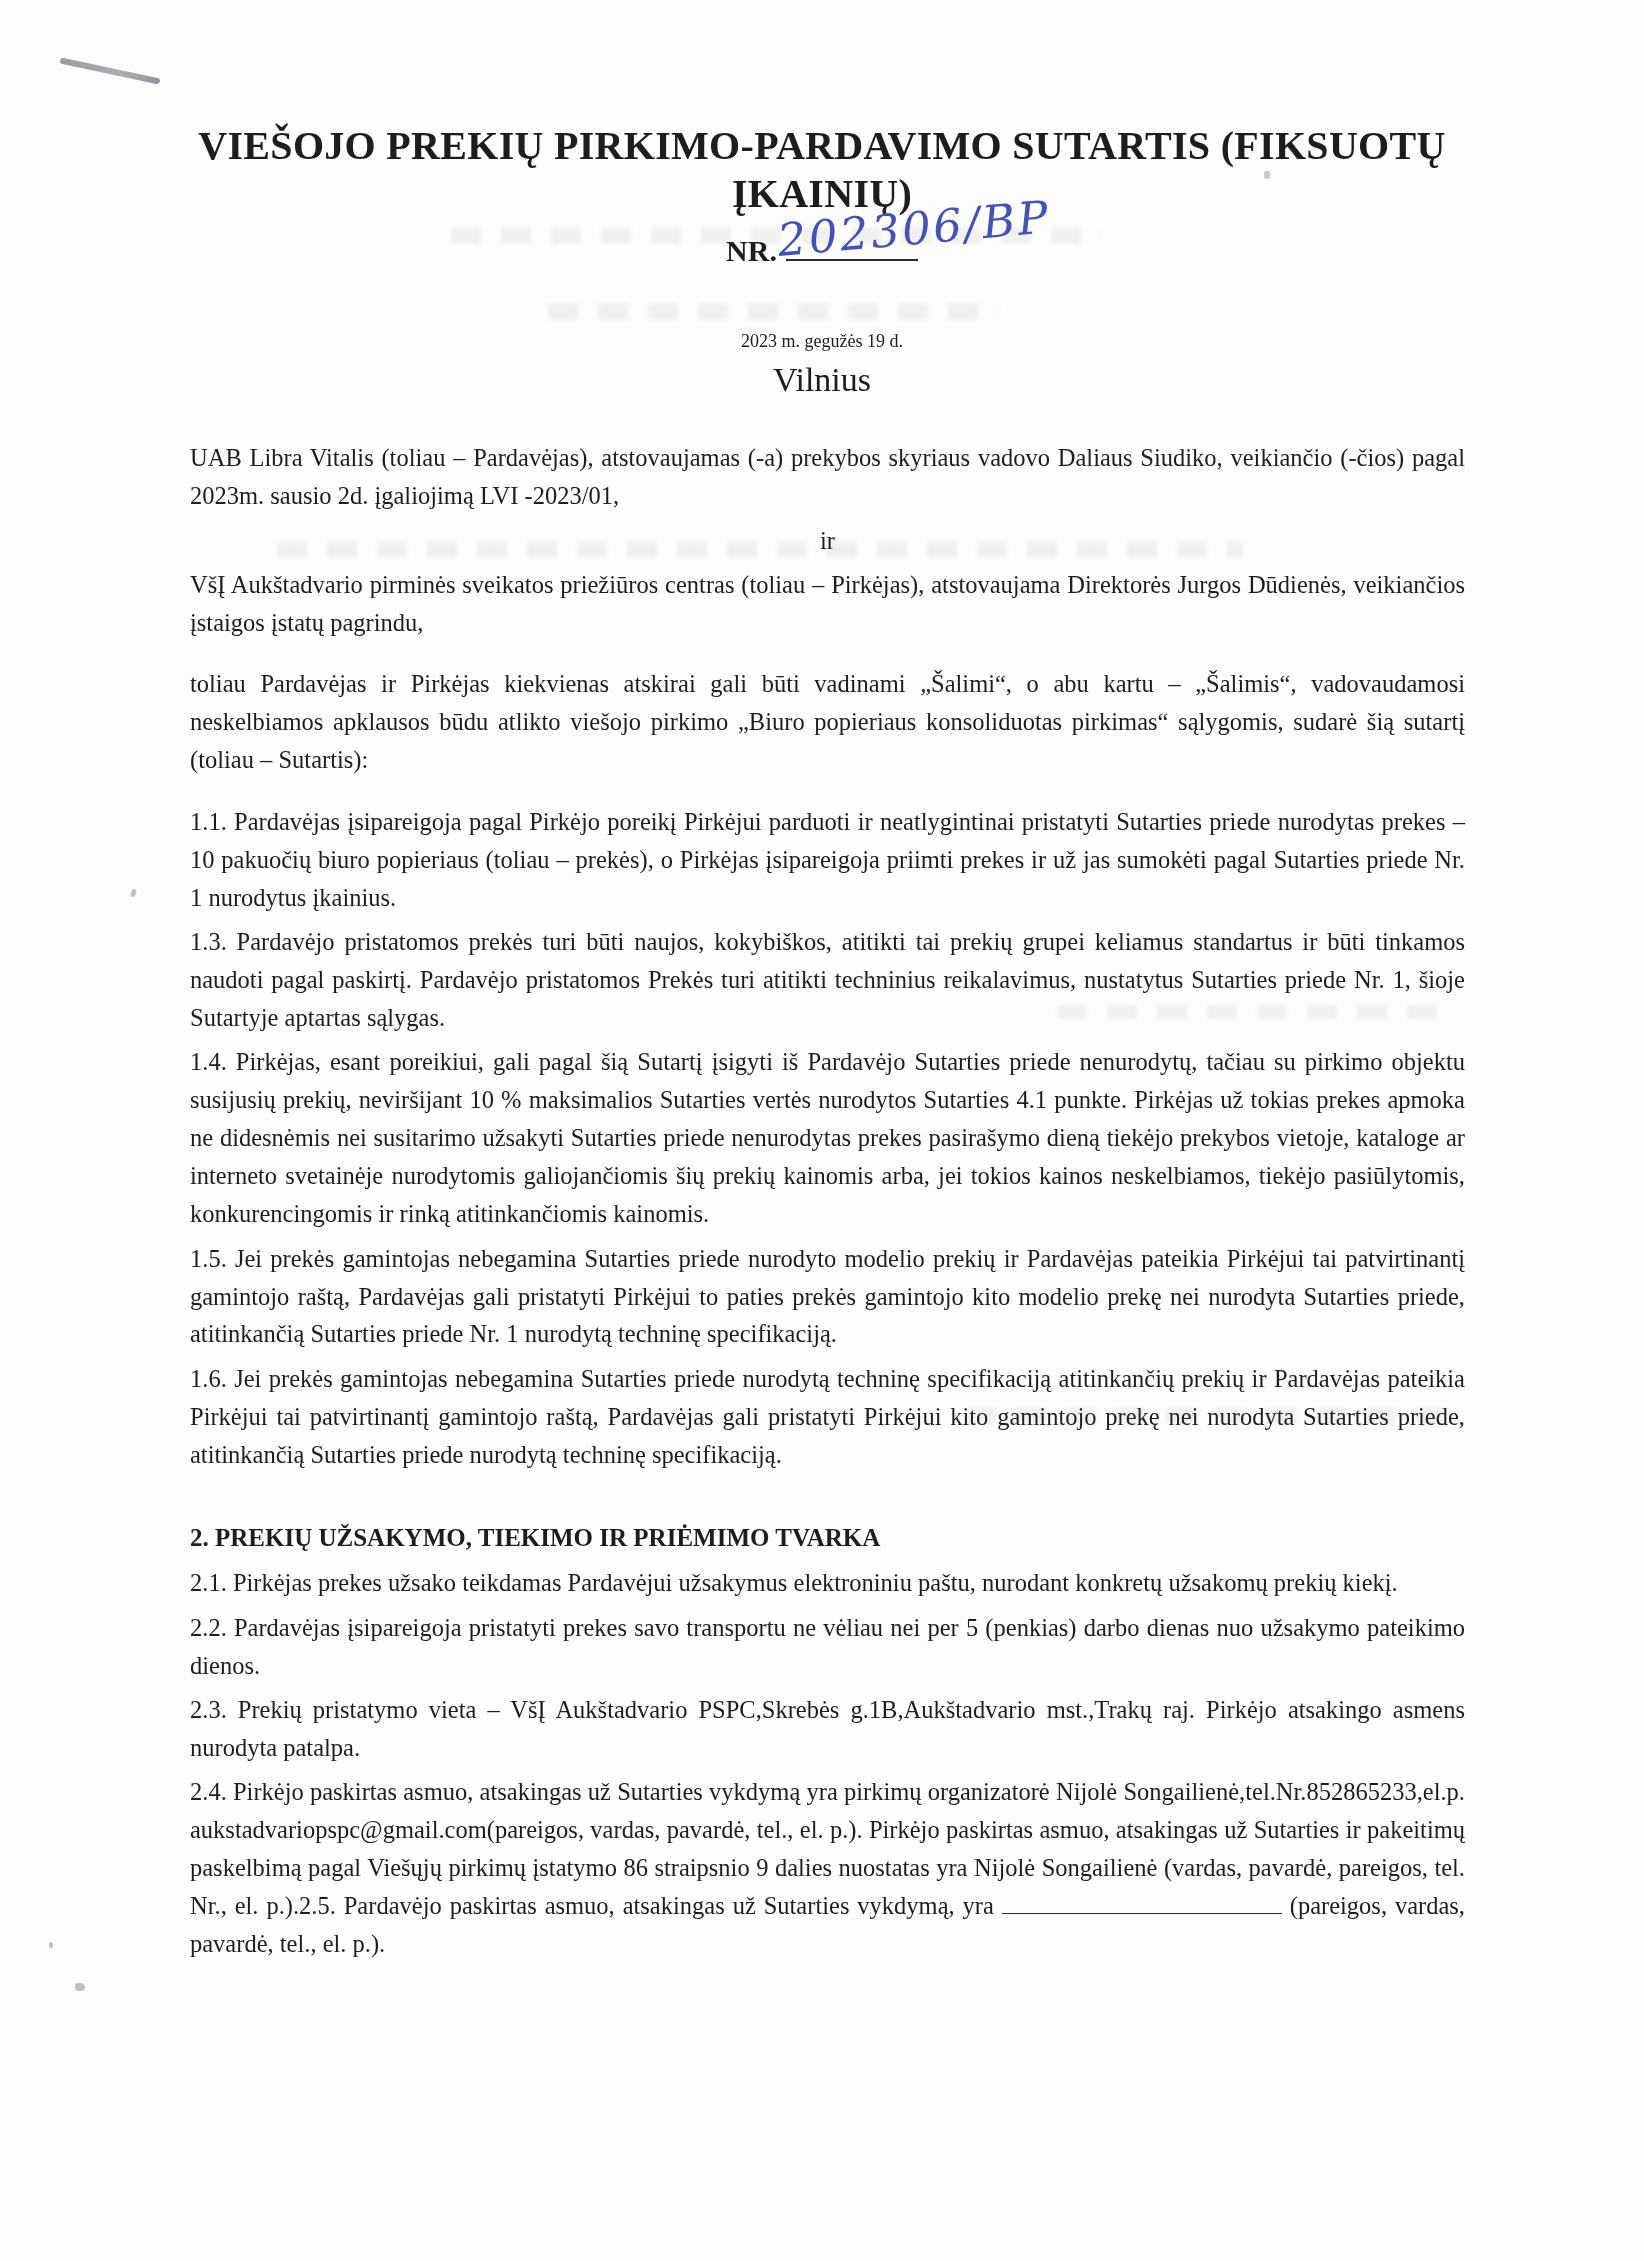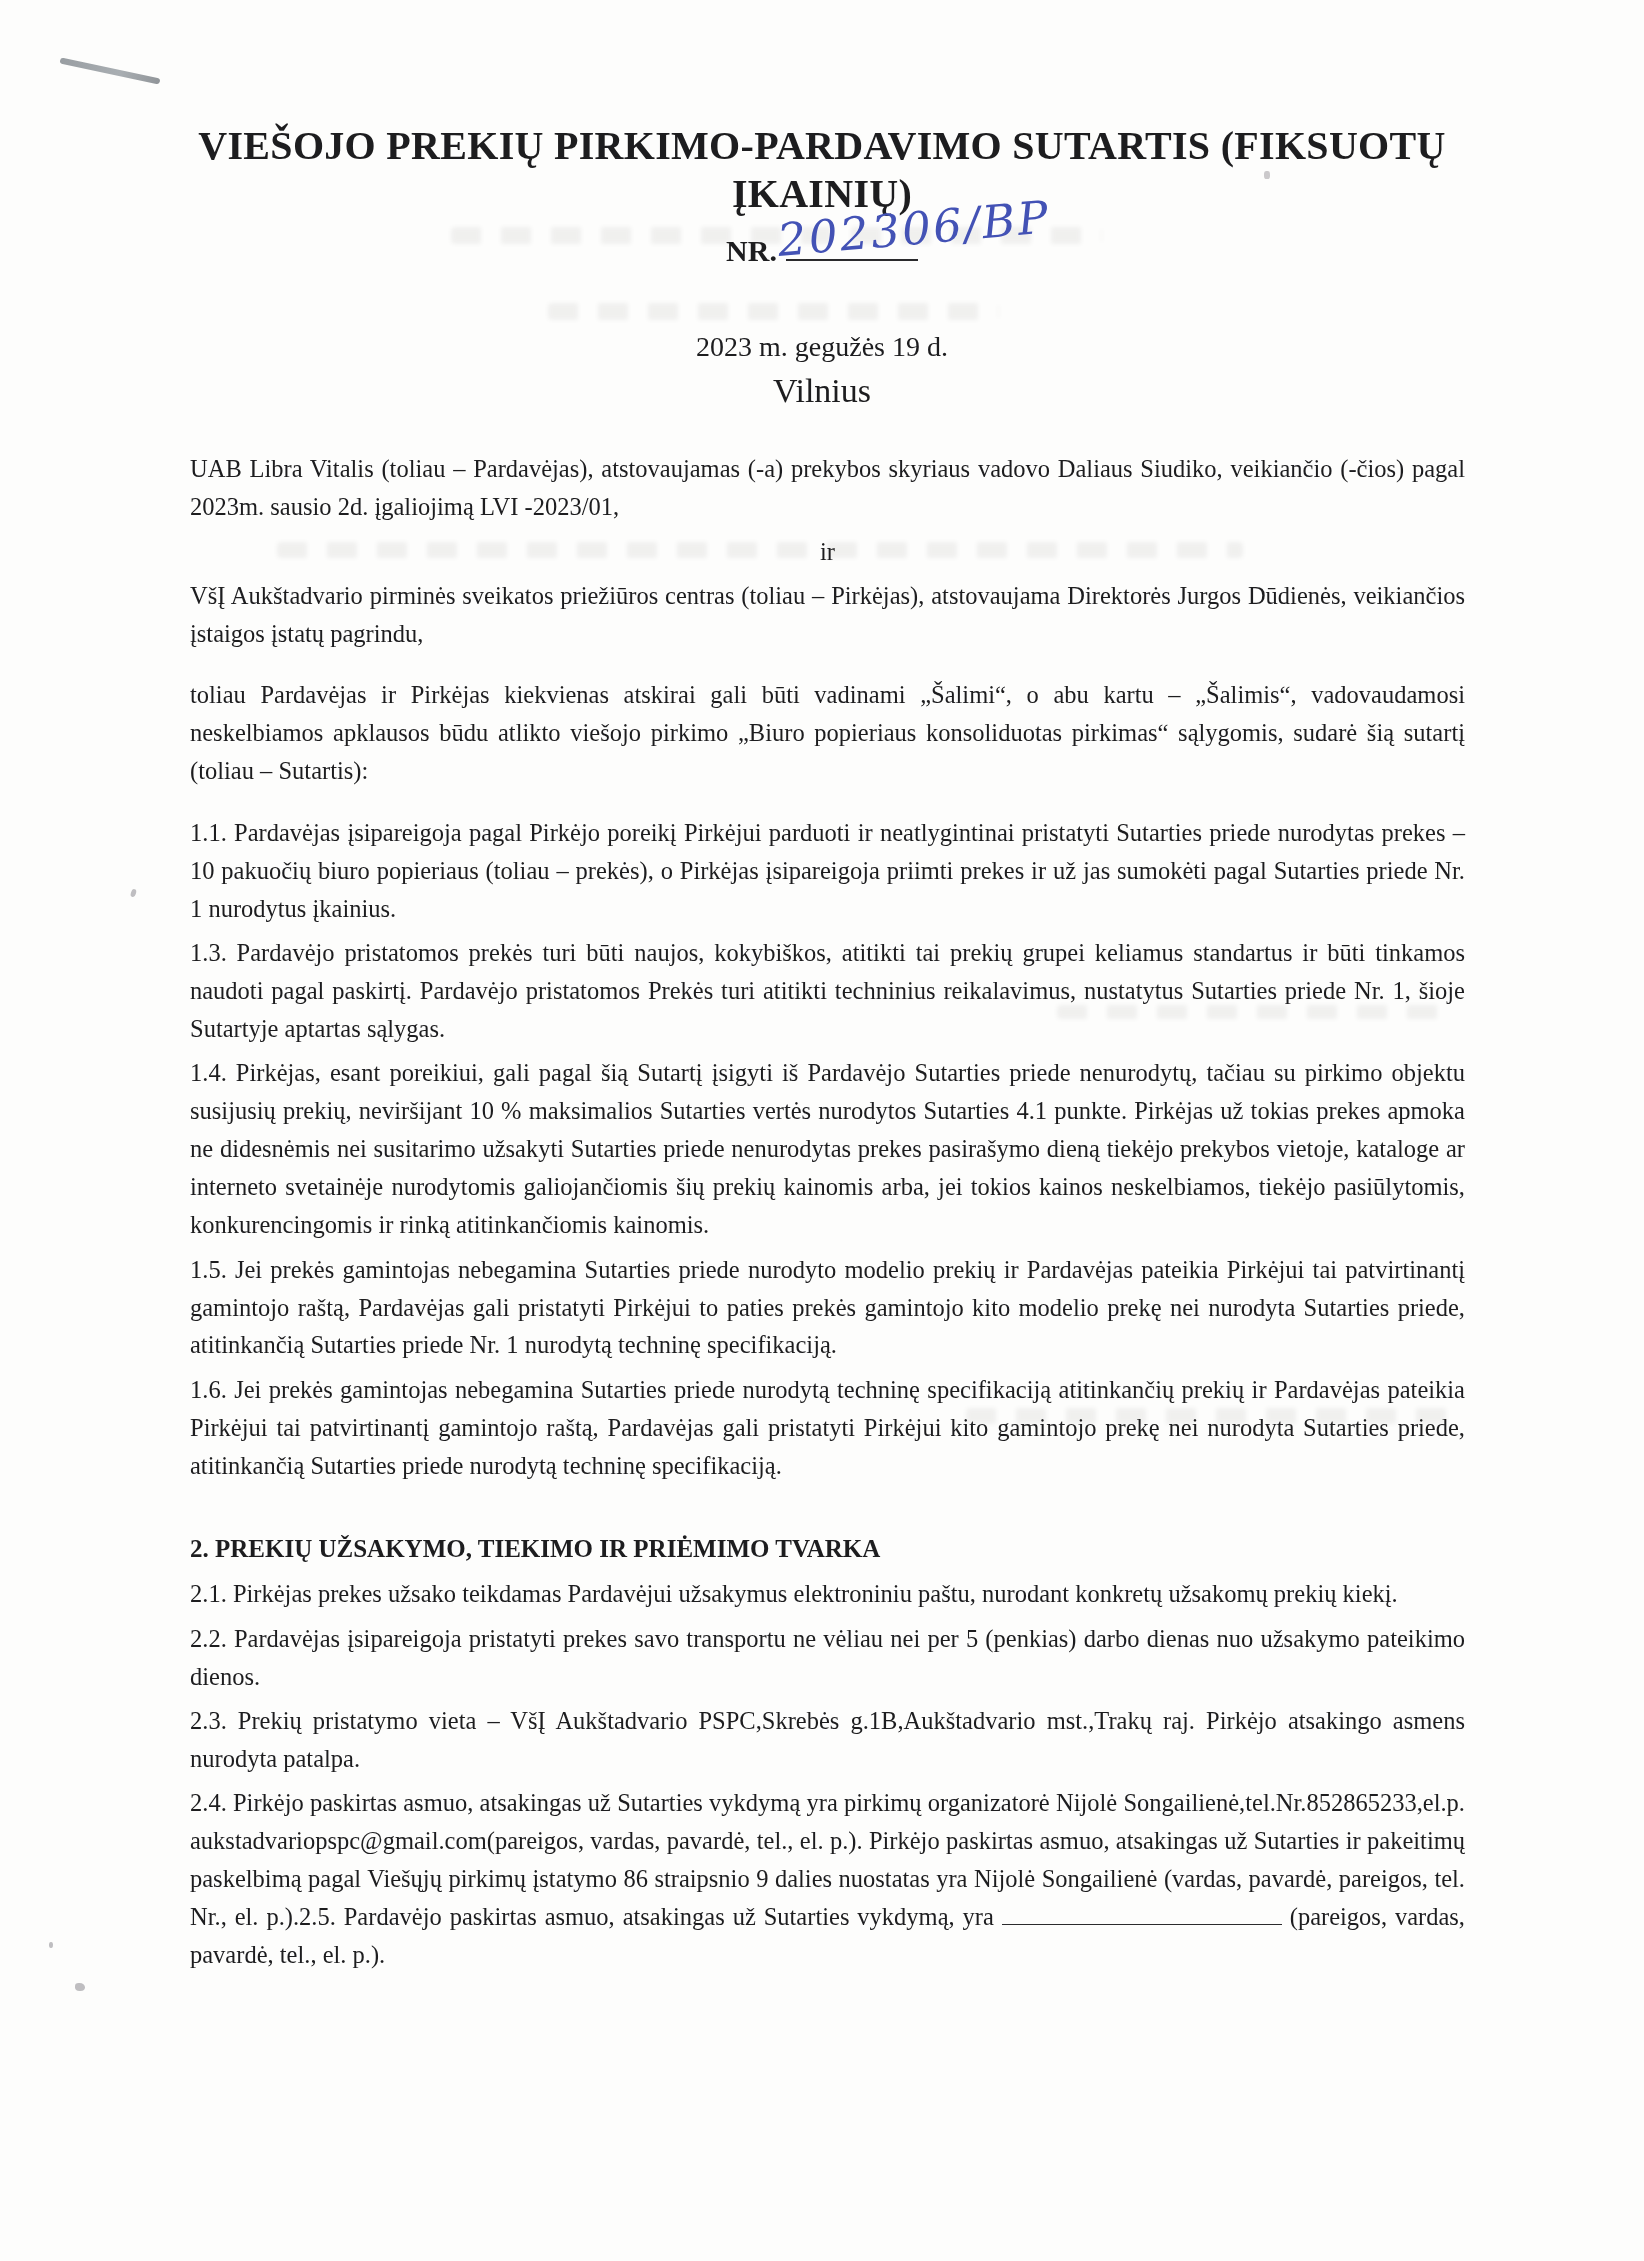--- a/index.html
+++ b/index.html
@@ -45,21 +45,21 @@
     width:132px;height:35px;margin-left:9px;
     border-bottom:2.6px solid #2a2a2c;
   }
   .nr-hand{
     position:absolute;left:-6.4px;bottom:-7.7px;
     font-family:"DejaVu Serif",serif;font-style:italic;font-weight:normal;
     font-size:45px;letter-spacing:2.6px;white-space:nowrap;
     transform:rotate(-5deg);transform-origin:left bottom;
   }
   .subtitle{text-align:center;font-size:27px;font-weight:bold;margin-top:26px;}
-  .dateline{text-align:center;font-size:28px;margin-top:52px;}
+  .dateline{text-align:center;font-size:18px;margin-top:52px;}
   .cityline{text-align:center;font-size:34px;margin-top:9px;}
   
   main{
     margin:40px 179px 0 190px;
     font-size:24.5px;line-height:1.55;text-align:justify;
   }
   .para{margin:0 0 6.4px;}
   .para.single{text-align:center;}
   .sec-heading{font-weight:bold;font-size:25px;text-align:left;margin:22px 0 6.4px;}
   .gap{height:17px;}

